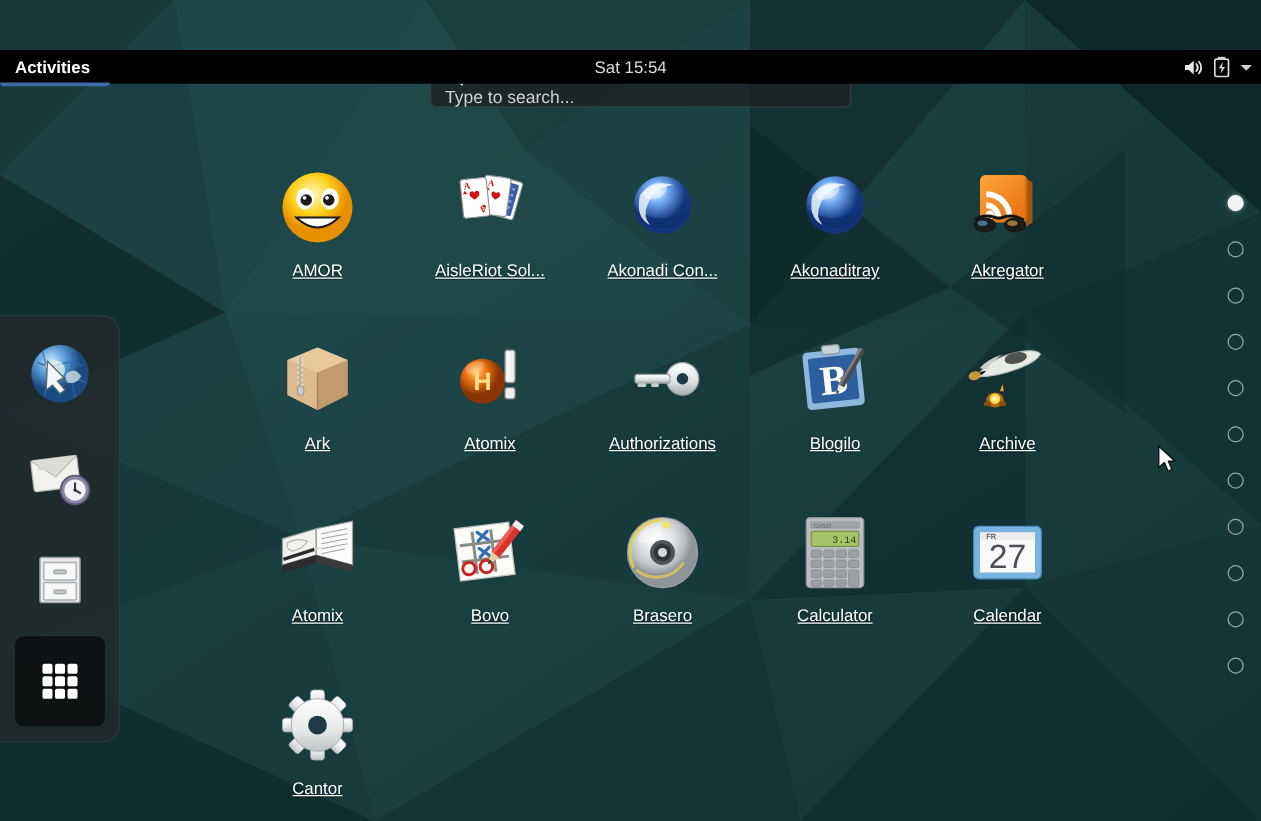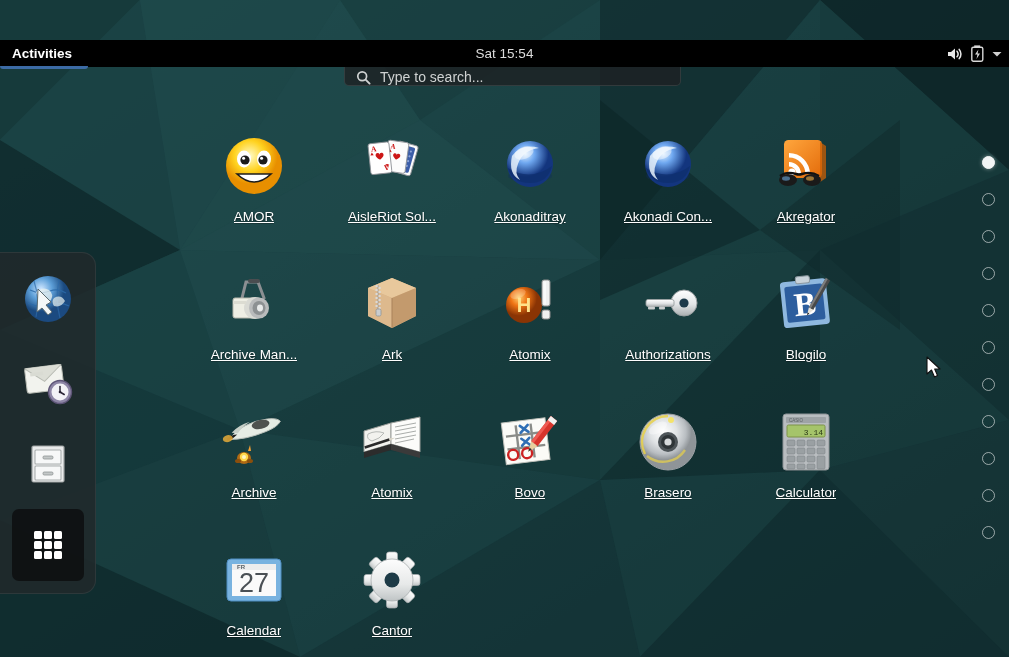--- a/index.html
+++ b/index.html
@@ -74,23 +74,24 @@
     left: 344px; top: 53px;
     width: 337px; height: 33px;
     z-index: 30;
   }
   #search-entry {
     width: 100%; height: 100%;
     box-sizing: border-box;
     background: rgba(29,33,35,0.82);
     border: 1px solid rgba(255,255,255,0.10);
     border-radius: 5px;
-    display: flex; align-items: flex-end;
+    display: flex; align-items: flex-start;
     padding-left: 11px;
     cursor: text;
+    flex-direction: column;
   }
   #search-icon { flex: 0 0 auto; margin-right: 9px; display:flex; }
   #search-placeholder {
     color: #cfd2d2;
     font-size: 14px;
   }
 
   
   #dash {
     position: absolute;
@@ -394,48 +395,48 @@
             <path d="M31 35 l1.7 2.8 h-3.4 z" fill="#cc1616" transform="rotate(180 31 36.4)"></path>
           </g>
         </svg>
       </div>
       <div class="app-label">AisleRiot Sol...</div>
     </div>
 
     <div class="app-cell">
       <div class="app-icon-box">
         <svg width="72" height="72" viewBox="0 0 72 72">
-          <ellipse cx="36" cy="46" rx="22" ry="6" fill="#0d2a63" opacity="0.35"></ellipse>
-          <circle cx="36" cy="34" r="23" fill="url(#ak1)"></circle>
-          <path d="M14 38 q22 14 44 -2 q-4 17 -22 17 q-18 0 -22 -15 z" fill="#0f2f6e" opacity="0.75"></path>
-          <path d="M18 26 q10 -13 27 -8 q-16 2 -21 16 q-4 9 2 16 q-12 -6 -8 -24 z" fill="#e8f2fb" opacity="0.85"></path>
-          <ellipse cx="30" cy="23" rx="10" ry="6" fill="#ffffff" opacity="0.45" transform="rotate(-22 30 23)"></ellipse>
-        </svg>
-      </div>
-      <div class="app-label">Akonaditray</div>
-    </div>
-
-    <div class="app-cell">
-      <div class="app-icon-box">
-        <svg width="72" height="72" viewBox="0 0 72 72">
           <defs>
               <radialGradient id="ak1" cx="40%" cy="28%">
             <stop offset="0%" stop-color="#dff0ff"></stop>
                 <stop offset="40%" stop-color="#6fa8f0"></stop>
                 <stop offset="100%" stop-color="#13357e"></stop>
           </radialGradient>
             </defs>
           <ellipse cx="36" cy="46" rx="22" ry="6" fill="#0d2a63" opacity="0.35"></ellipse>
           <circle cx="36" cy="34" r="23" fill="url(#ak1)"></circle>
           <path d="M14 38 q22 14 44 -2 q-4 17 -22 17 q-18 0 -22 -15 z" fill="#0f2f6e" opacity="0.75"></path>
           <path d="M18 26 q10 -13 27 -8 q-16 2 -21 16 q-4 9 2 16 q-12 -6 -8 -24 z" fill="#e8f2fb" opacity="0.85"></path>
           <ellipse cx="30" cy="23" rx="10" ry="6" fill="#ffffff" opacity="0.45" transform="rotate(-22 30 23)"></ellipse>
         </svg>
       </div>
       <div class="app-label">Akonadi Con...</div>
+    </div>
+
+    <div class="app-cell">
+      <div class="app-icon-box">
+        <svg width="72" height="72" viewBox="0 0 72 72">
+          <ellipse cx="36" cy="46" rx="22" ry="6" fill="#0d2a63" opacity="0.35"></ellipse>
+          <circle cx="36" cy="34" r="23" fill="url(#ak1)"></circle>
+          <path d="M14 38 q22 14 44 -2 q-4 17 -22 17 q-18 0 -22 -15 z" fill="#0f2f6e" opacity="0.75"></path>
+          <path d="M18 26 q10 -13 27 -8 q-16 2 -21 16 q-4 9 2 16 q-12 -6 -8 -24 z" fill="#e8f2fb" opacity="0.85"></path>
+          <ellipse cx="30" cy="23" rx="10" ry="6" fill="#ffffff" opacity="0.45" transform="rotate(-22 30 23)"></ellipse>
+        </svg>
+      </div>
+      <div class="app-label">Akonaditray</div>
     </div>
 
     <div class="app-cell">
       <div class="app-icon-box">
         <svg width="72" height="72" viewBox="0 0 72 72">
           <defs>
               <linearGradient id="org" x1="0" y1="0" x2="1" y2="1">
             <stop offset="0%" stop-color="#ffa63d"></stop>
                 <stop offset="100%" stop-color="#e36b0a"></stop>
           </linearGradient>
@@ -450,35 +451,20 @@
             <ellipse cx="18" cy="50" rx="9" ry="6" fill="#1a1a1a"></ellipse>
             <ellipse cx="42" cy="50" rx="9" ry="6" fill="#1a1a1a"></ellipse>
             <ellipse cx="16" cy="48.5" rx="4" ry="2.2" fill="#6aa9dd" opacity="0.6"></ellipse>
             <ellipse cx="40" cy="48.5" rx="4" ry="2.2" fill="#f2b24a" opacity="0.6"></ellipse>
           </g>
         </svg>
       </div>
       <div class="app-label">Akregator</div>
     </div>
 
-    <div class="app-cell">
-      <div class="app-icon-box">
-        <svg width="72" height="72" viewBox="0 0 72 72">
-          <path d="M24 30 L28 14 h12 l6 16" stroke="#8b8f92" stroke-width="3" fill="none" stroke-linecap="round"></path>
-          <rect x="30" y="11" width="12" height="4" rx="2" fill="#4a4d50"></rect>
-          <rect x="15" y="30" width="22" height="20" rx="2" fill="#eeeee4" stroke="#b6b7ac" stroke-width="1"></rect>
-          <ellipse cx="37" cy="40" rx="11" ry="11" fill="#d9dad4"></ellipse>
-          <ellipse cx="41" cy="40" rx="10" ry="10.5" fill="#b9bbbc"></ellipse>
-          <ellipse cx="41" cy="40" rx="6.5" ry="7" fill="#8d9193"></ellipse>
-          <ellipse cx="42" cy="40" rx="3" ry="3.4" fill="#e8eaea"></ellipse>
-          <rect x="15" y="33" width="13" height="3" fill="#dcdcd2"></rect>
-        </svg>
-      </div>
-      <div class="app-label">Archive Man...</div>
-    </div>
 
     <div class="app-cell">
       <div class="app-icon-box">
         <svg width="72" height="72" viewBox="0 0 72 72">
           <polygon points="36,10 60,20 60,48 36,60 12,48 12,20" fill="#d8b184"></polygon>
           <polygon points="36,10 60,20 36,30 12,20" fill="#e8c89c"></polygon>
           <polygon points="36,30 60,20 60,48 36,60" fill="#c39a6d"></polygon>
           <polygon points="12,20 36,30 36,60 12,48" fill="#ddb98d"></polygon>
           <line x1="36" y1="30" x2="36" y2="60" stroke="#a9815a" stroke-width="1"></line>
           <g stroke="#9a9a9a" stroke-width="1">

